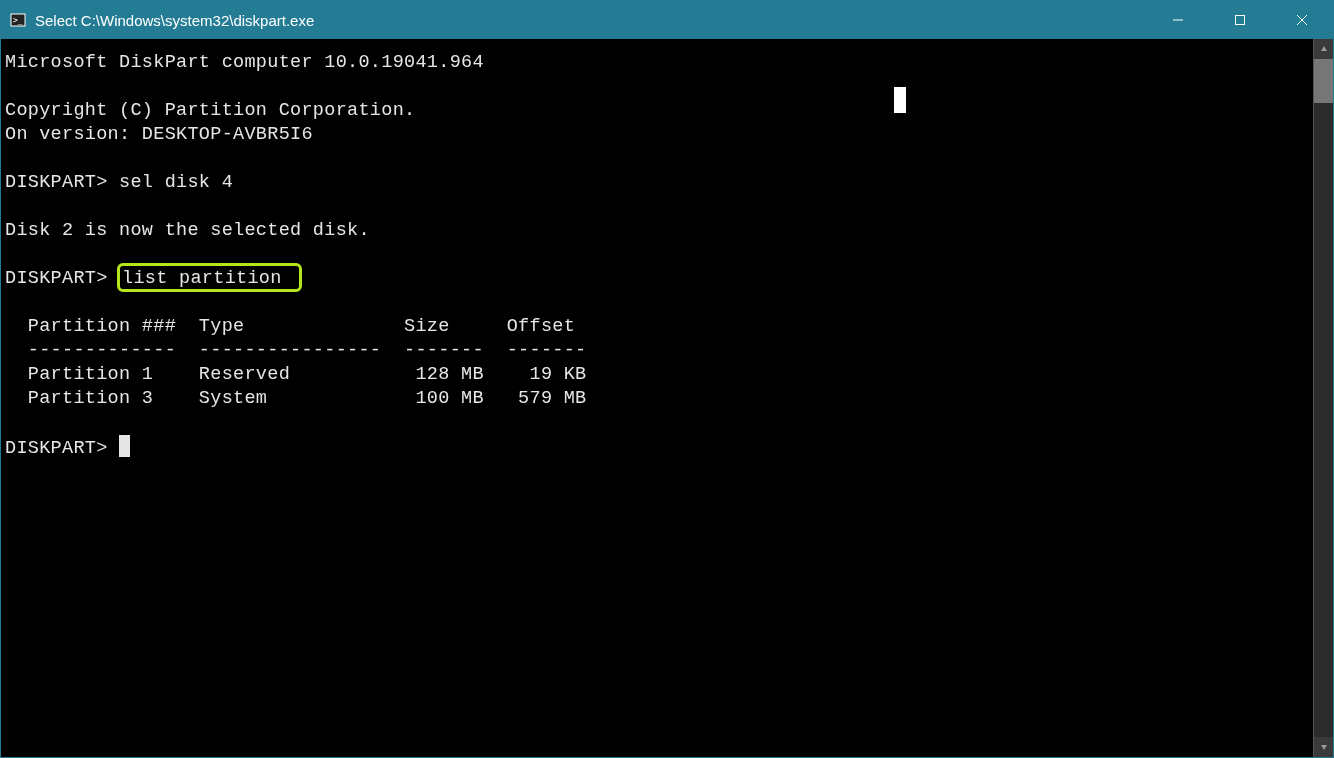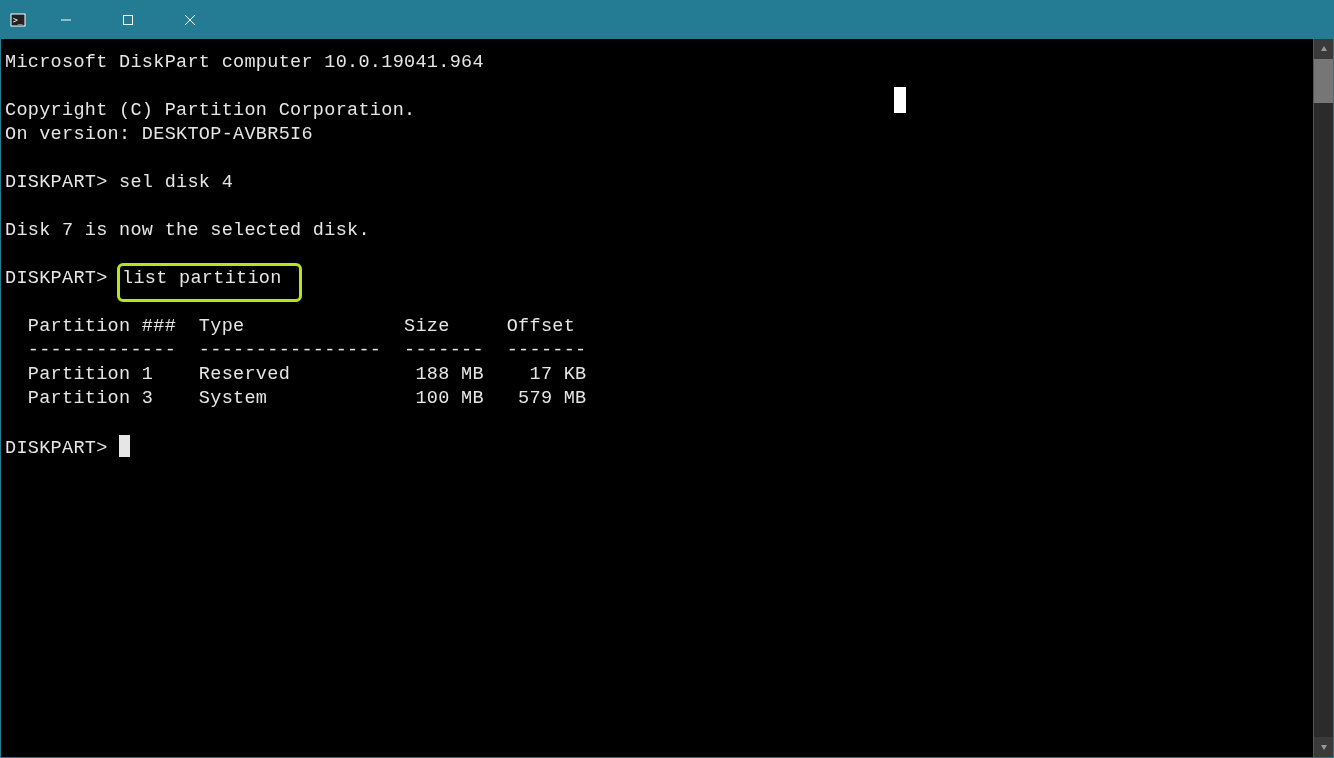--- a/index.html
+++ b/index.html
@@ -115,21 +115,21 @@
       top: 0;
       left: 0;
       right: 0;
       height: 44px;
       background: #767676;
     }
     .highlight-box {
       border: 3px solid #b5e61d;
       border-radius: 6px;
       display: inline;
-      padding: 2px 6px 10px 2px;
+      padding: 2px 6px 0 2px;
       margin-left: -2px;
     }
     .text-cursor {
       display: inline-block;
       width: 11px;
       height: 22px;
       background: #e6e6e6;
       vertical-align: text-bottom;
       margin-bottom: 2px;
     }
@@ -152,20 +152,21 @@
 <body>
 
 <div class="window">
   <div class="titlebar">
     <div class="titlebar-icon">
       <svg viewBox="0 0 16 16">
         <rect x="1" y="2" width="14" height="12" fill="#222" stroke="#fff" stroke-width="1"></rect>
         <text x="3" y="11" font-size="8" fill="#fff" font-family="monospace">&gt;_</text>
       </svg>
     </div>
+    <div class="titlebar-text">Select C:\Windows\system32\diskpart.exe</div>
     <div class="titlebar-controls">
       <div class="titlebar-btn">
         <svg viewBox="0 0 12 12">
             <line x1="1" y1="6" x2="11" y2="6"></line>
           </svg>
       </div>
       <div class="titlebar-btn">
         <svg viewBox="0 0 12 12">
             <rect x="1.5" y="1.5" width="9" height="9"></rect>
           </svg>
@@ -180,27 +181,27 @@
   </div>
 
   <div class="content-area">
     <div class="terminal"><span class="select-cursor"></span><span>Microsoft DiskPart computer 10.0.19041.964</span>
 
 <span>Copyright (C) Partition Corporation.</span>
 <span>On version: DESKTOP-AVBR5I6</span>
 
 <span>DISKPART&gt;</span> <span>sel disk 4</span>
 
-<span>Disk 7 is now the selected disk.</span>
+<span>Disk 2 is now the selected disk.</span>
 
 <span>DISKPART&gt;</span> <span class="highlight-box"><span>list partition</span> </span>
 
 <span>  Partition ###  Type              Size     Offset</span>
 <span>  -------------  ----------------  -------  -------</span>
-<span>  Partition 1    Reserved           188 MB    17 KB</span>
+<span>  Partition 1    Reserved           128 MB    19 KB</span>
 <span>  Partition 3    System             100 MB   579 MB</span>
 
 <span>DISKPART&gt;</span> <span class="text-cursor blink"></span></div>
 
     <div class="scrollbar">
       <div class="scroll-arrow">
         <svg viewBox="0 0 8 8">
             <polygon points="4,1 7,6 1,6"></polygon>
           </svg>
       </div>

